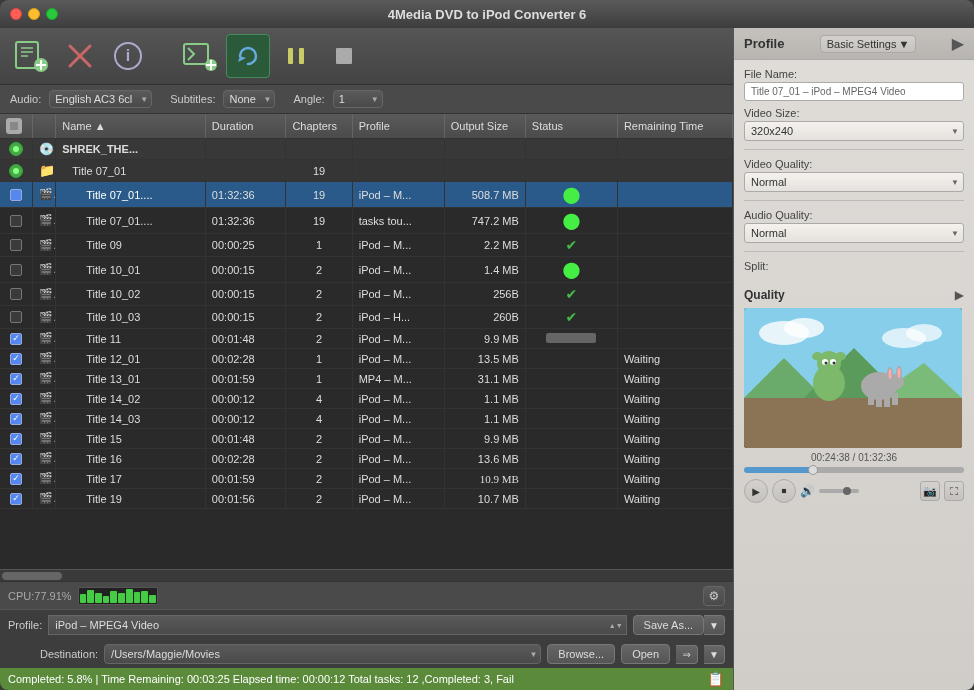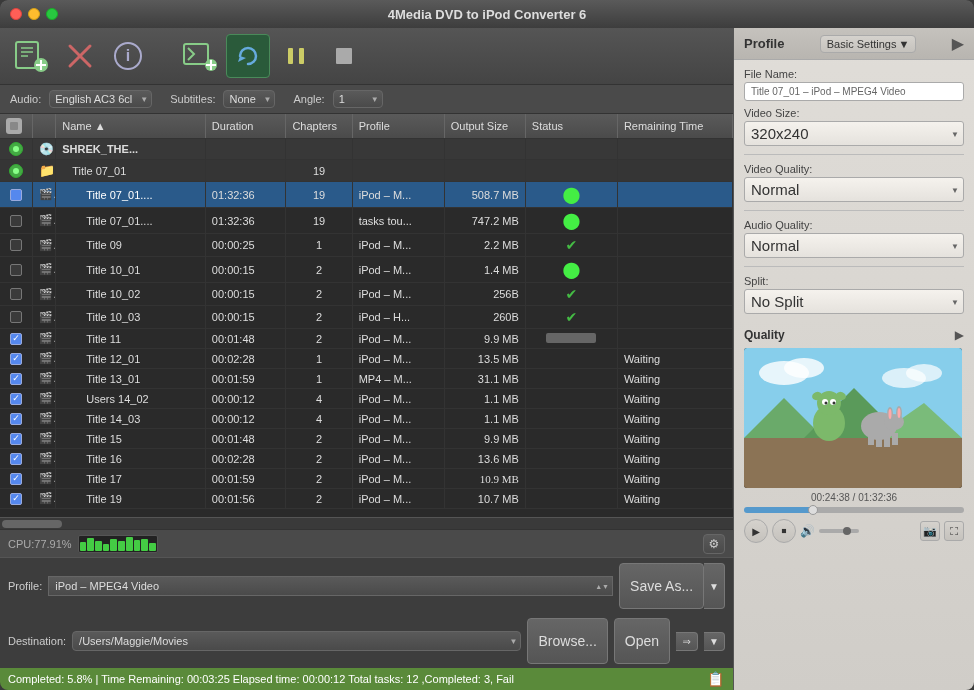--- a/index.html
+++ b/index.html
@@ -246,22 +246,22 @@
       transform: translateY(-50%);
       font-size: 7px;
       color: #aaa;
       pointer-events: none;
     }
     .btn {
       background: linear-gradient(to bottom, #666, #555);
       border: 1px solid #777;
       border-radius: 4px;
       color: #ddd;
-      padding: 14px 10px;
-      font-size: 14px;
+      padding: 3px 10px;
+      font-size: 11px;
       cursor: pointer;
       white-space: nowrap;
     }
     .btn-arrow {
       background: linear-gradient(to bottom, #666, #555);
       border: 1px solid #777;
       border-radius: 0 4px 4px 0;
       border-left: none;
       color: #ddd;
       padding: 3px 5px;
@@ -269,20 +269,21 @@
       cursor: pointer;
     }
     .dest-bar {
       background: #3d3d3d;
       padding: 4px 8px;
       display: flex;
       align-items: center;
       gap: 6px;
       font-size: 11px;
       color: #ccc;
+      margin-left: 32px;
     }
     .dest-select-wrapper {
       flex: 1;
       position: relative;
     }
     .dest-select {
       width: 100%;
       background: linear-gradient(to bottom, #5a5a5a, #4a4a4a);
       border: 1px solid #666;
       border-radius: 4px;
@@ -367,21 +368,21 @@
     .field-select-wrapper {
       position: relative;
       width: 100%;
     }
     .field-select {
       width: 100%;
       background: linear-gradient(to bottom, #f5f2ed, #e5e2dd);
       border: 1px solid #aaa;
       border-radius: 3px;
       padding: 3px 20px 3px 6px;
-      font-size: 15px;
+      font-size: 11px;
       color: #333;
       appearance: none;
       cursor: pointer;
     }
     .field-select-wrapper::after {
       content: '▼';
       position: absolute;
       right: 5px;
       top: 50%;
       transform: translateY(-50%);
@@ -829,21 +830,21 @@
             </tr>
             <tr>
               <td class="td-check">
                   <div style="display:flex;align-items:center;justify-content:center;">
                     <div style="width:12px;height:12px;background:#5588ee;border:1px solid #99aadd;border-radius:2px;position:relative;">
                       <span style="color:white;font-size:9px;position:absolute;top:-1px;left:1px;">✓</span>
                     </div>
                   </div>
                 </td>
               <td class="td-icon"><span style="color:#aaaacc;font-size:11px;">🎬</span></td>
-              <td class="td-name" style="padding-left:30px;">Users 14_02</td>
+              <td class="td-name" style="padding-left:30px;">Title 14_02</td>
               <td class="td-duration">00:00:12</td>
               <td class="td-chapters" style="text-align:center;">4</td>
               <td class="td-profile">iPod – M...</td>
               <td class="td-outsize" style="text-align:right;">1.1 MB</td>
               <td class="td-status"></td>
               <td class="td-remaining">Waiting</td>
             </tr>
             <tr>
               <td class="td-check">
                   <div style="display:flex;align-items:center;justify-content:center;">
@@ -1031,25 +1032,20 @@
             <select class="field-select">
               <option>Normal</option>
             </select>
           </div>
         </div>
 
         <div class="divider"></div>
 
         <div>
           <div class="field-label">Split:</div>
-          <div class="field-select-wrapper">
-            <select class="field-select">
-              <option>No Split</option>
-            </select>
-          </div>
         </div>
       </div>
 
       <div class="preview-section">
         <div class="preview-header">
           <span class="preview-label">Quality</span>
           <span class="preview-arrow">▶</span>
         </div>
         <div class="preview-video">
 

